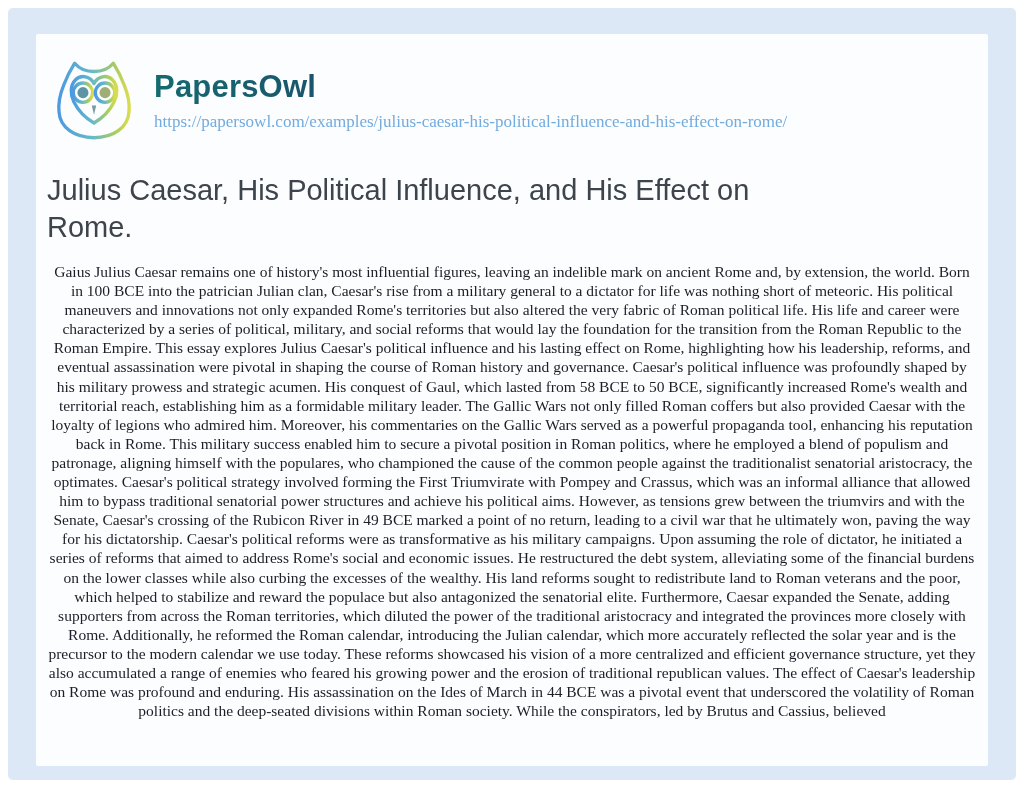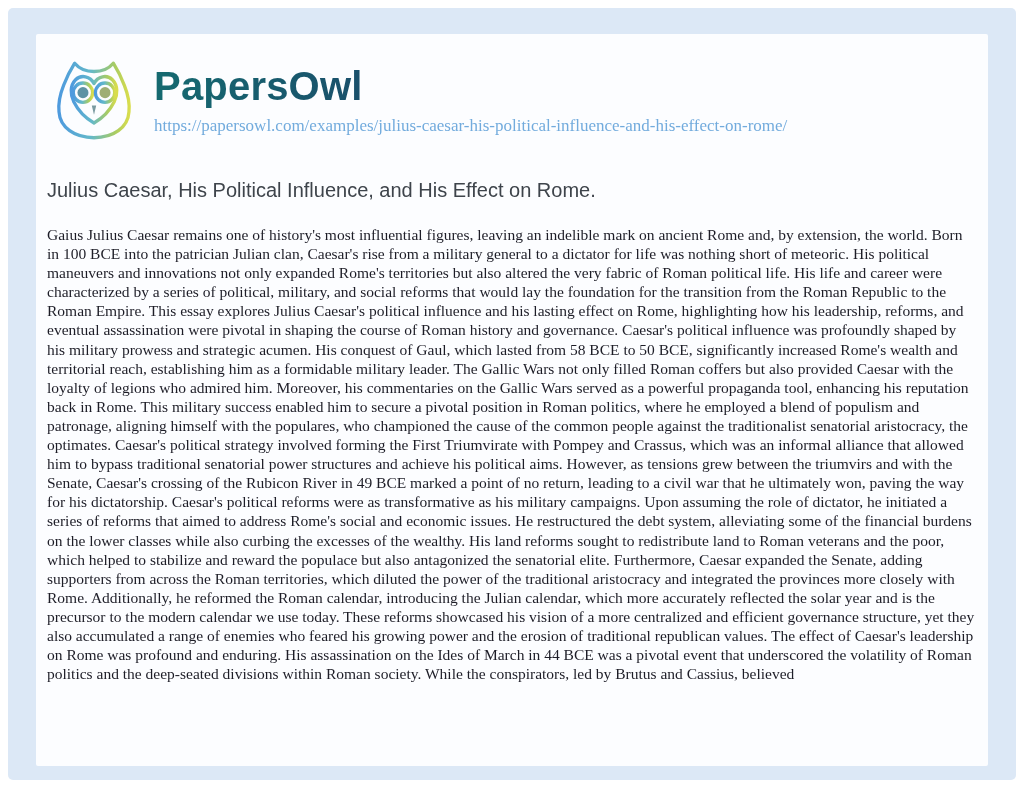--- a/index.html
+++ b/index.html
@@ -31,52 +31,52 @@
   }
   .owl-logo{
     width:92px;height:92px;
     flex:0 0 auto;
   }
   .brand-text{
     display:flex;
     flex-direction:column;
   }
   .brand-name{
-    font-size:40px;
+    font-size:31px;
     font-weight:bold;
     letter-spacing:0.2px;
     color:#1d4266;
     background:linear-gradient(90deg,#156a70 0%,#1d3e68 55%,#223a6a 100%);
     -webkit-background-clip:text;
     background-clip:text;
     -webkit-text-fill-color:transparent;
   }
   .brand-url{
     margin-top:7px;
     font-size:17px;
     color:#72abdd;
     text-decoration:none;
     cursor:pointer;
     font-family:Liberation Serif, serif;
   }
   .doc-title{
     margin:26px 0 0 0;
     max-width:720px;
     font-weight:400;
-    font-size:20px;
+    font-size:29px;
     line-height:37px;
     color:#3e444b;
   }
   .doc-body{
     margin:16px 0 0 0;
     font-family:"Liberation Serif", serif;
     font-size:15.5px;
     line-height:19.1px;
     color:#1d1d27;
-    text-align:left;
+    text-align:center;
   }
 </style>
 </head>
 <body>
 
 <div class="frame">
   <div class="card">
 
     <div class="brand-row">
       <span class="owl-logo">

